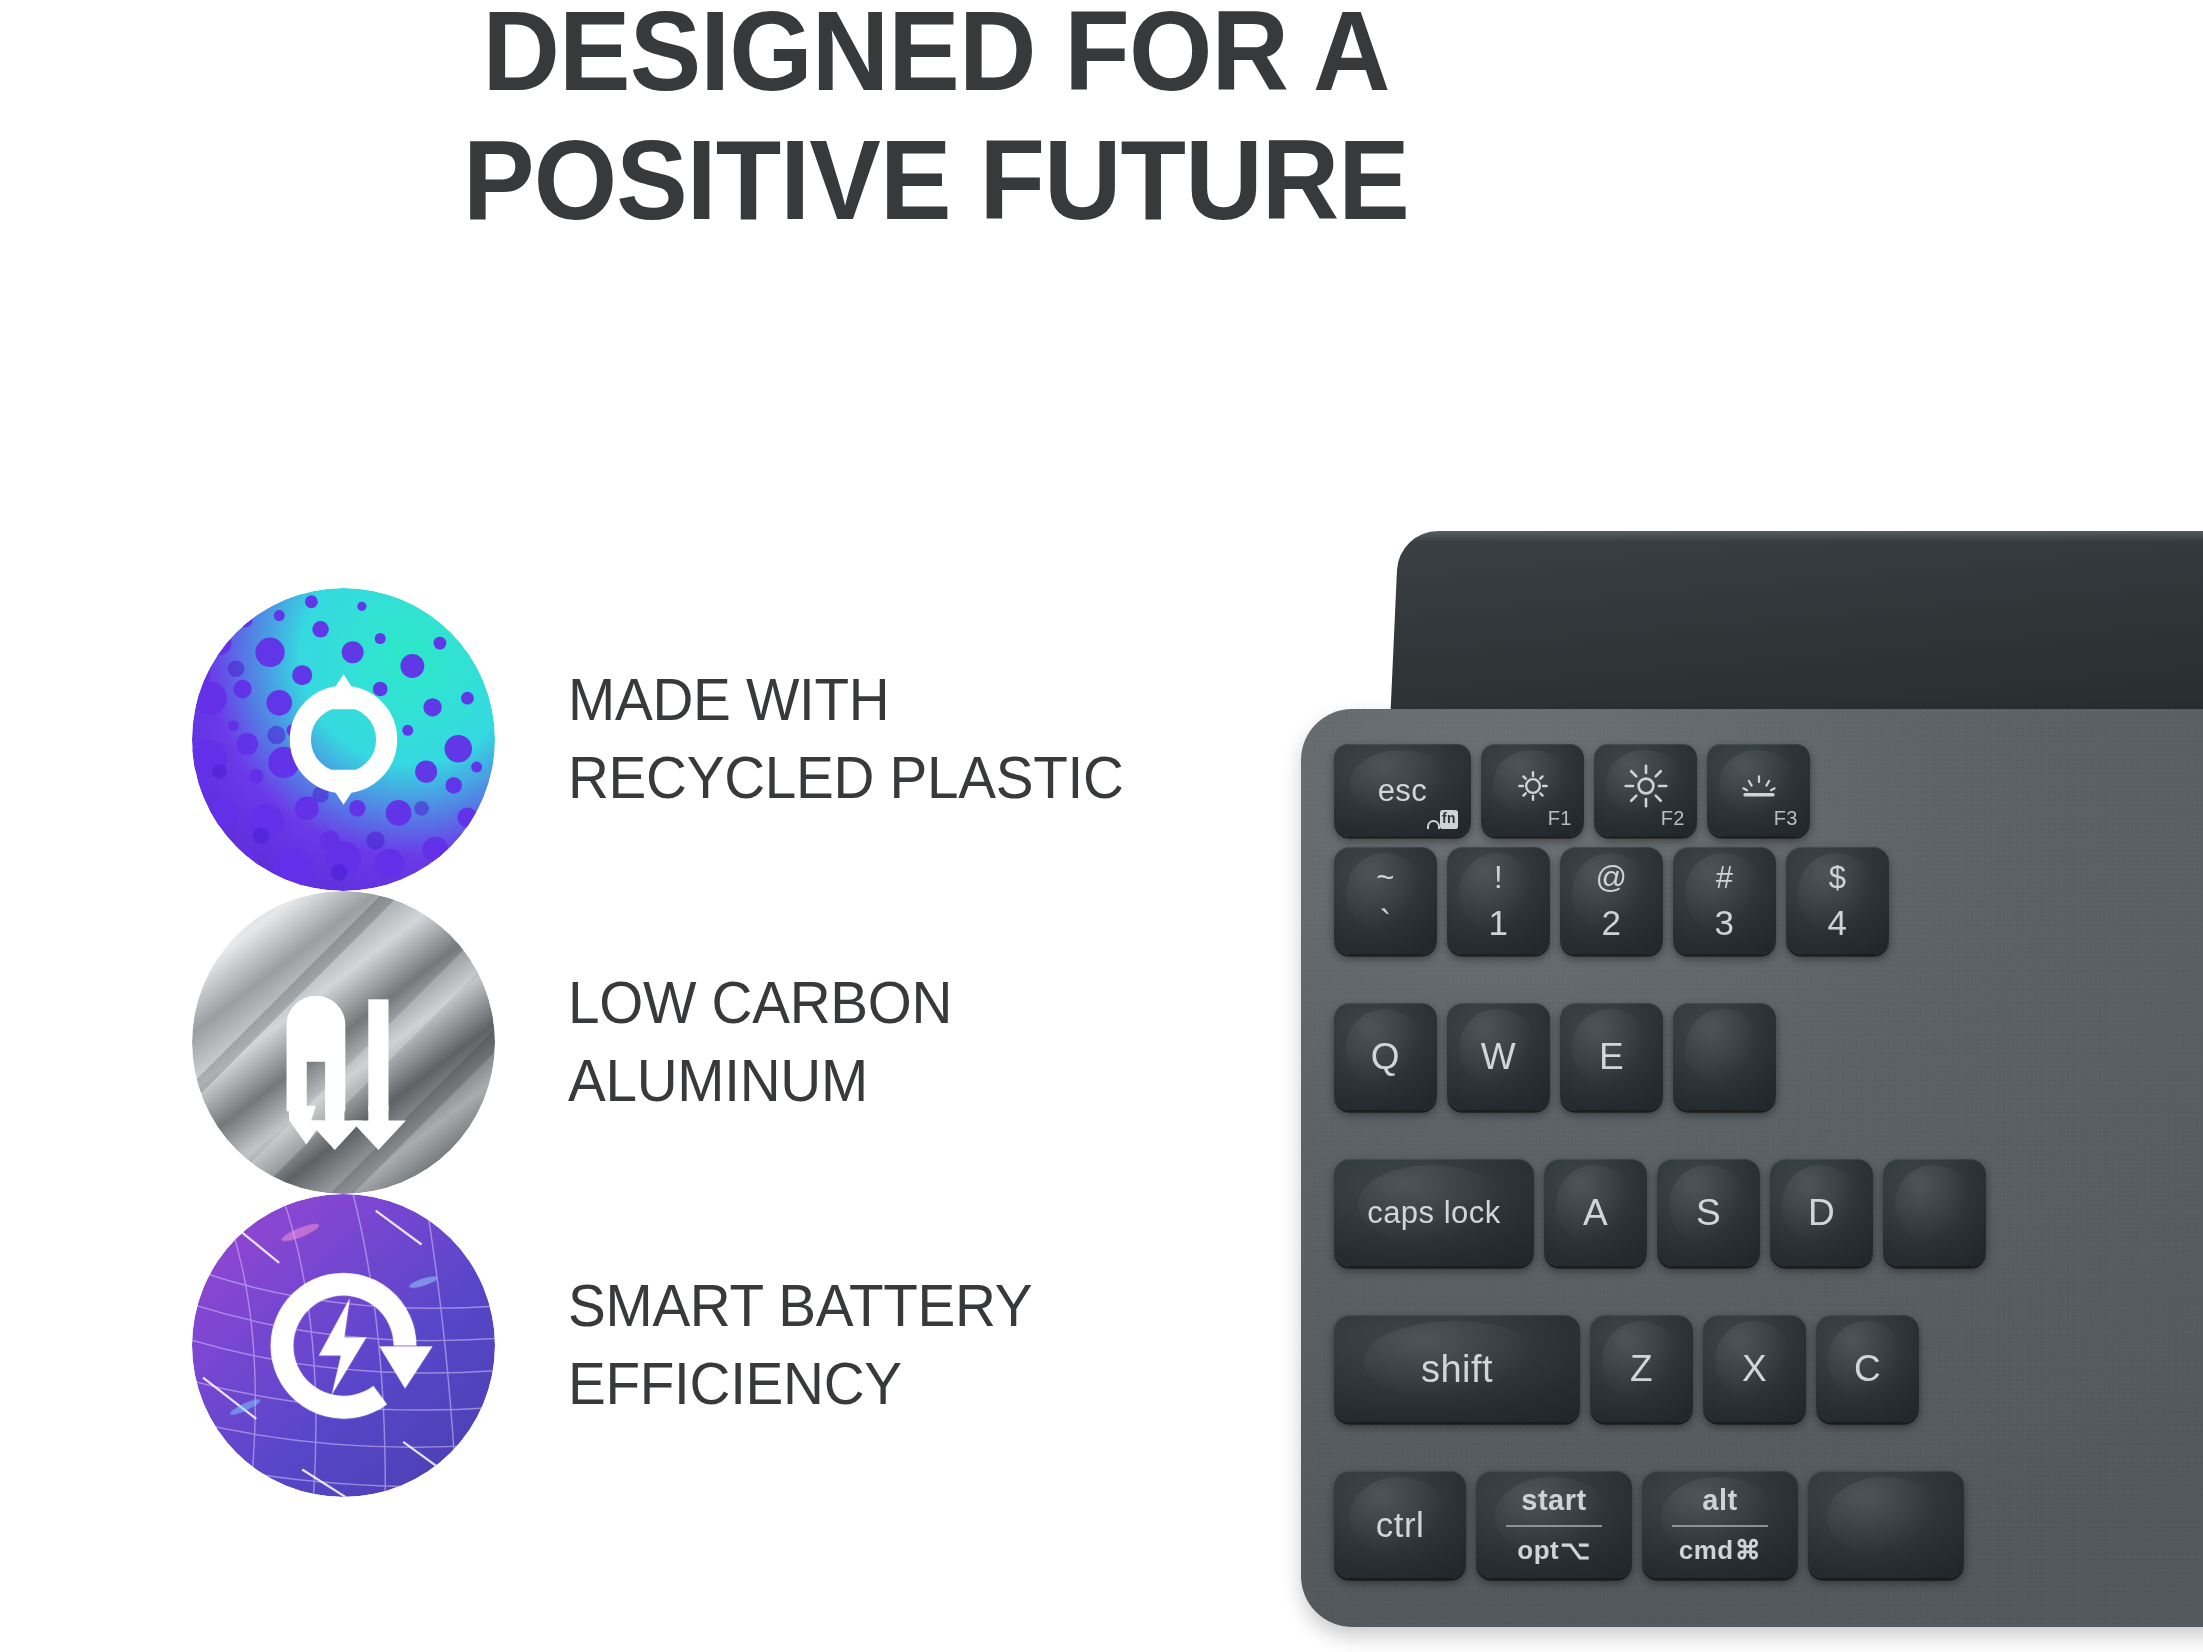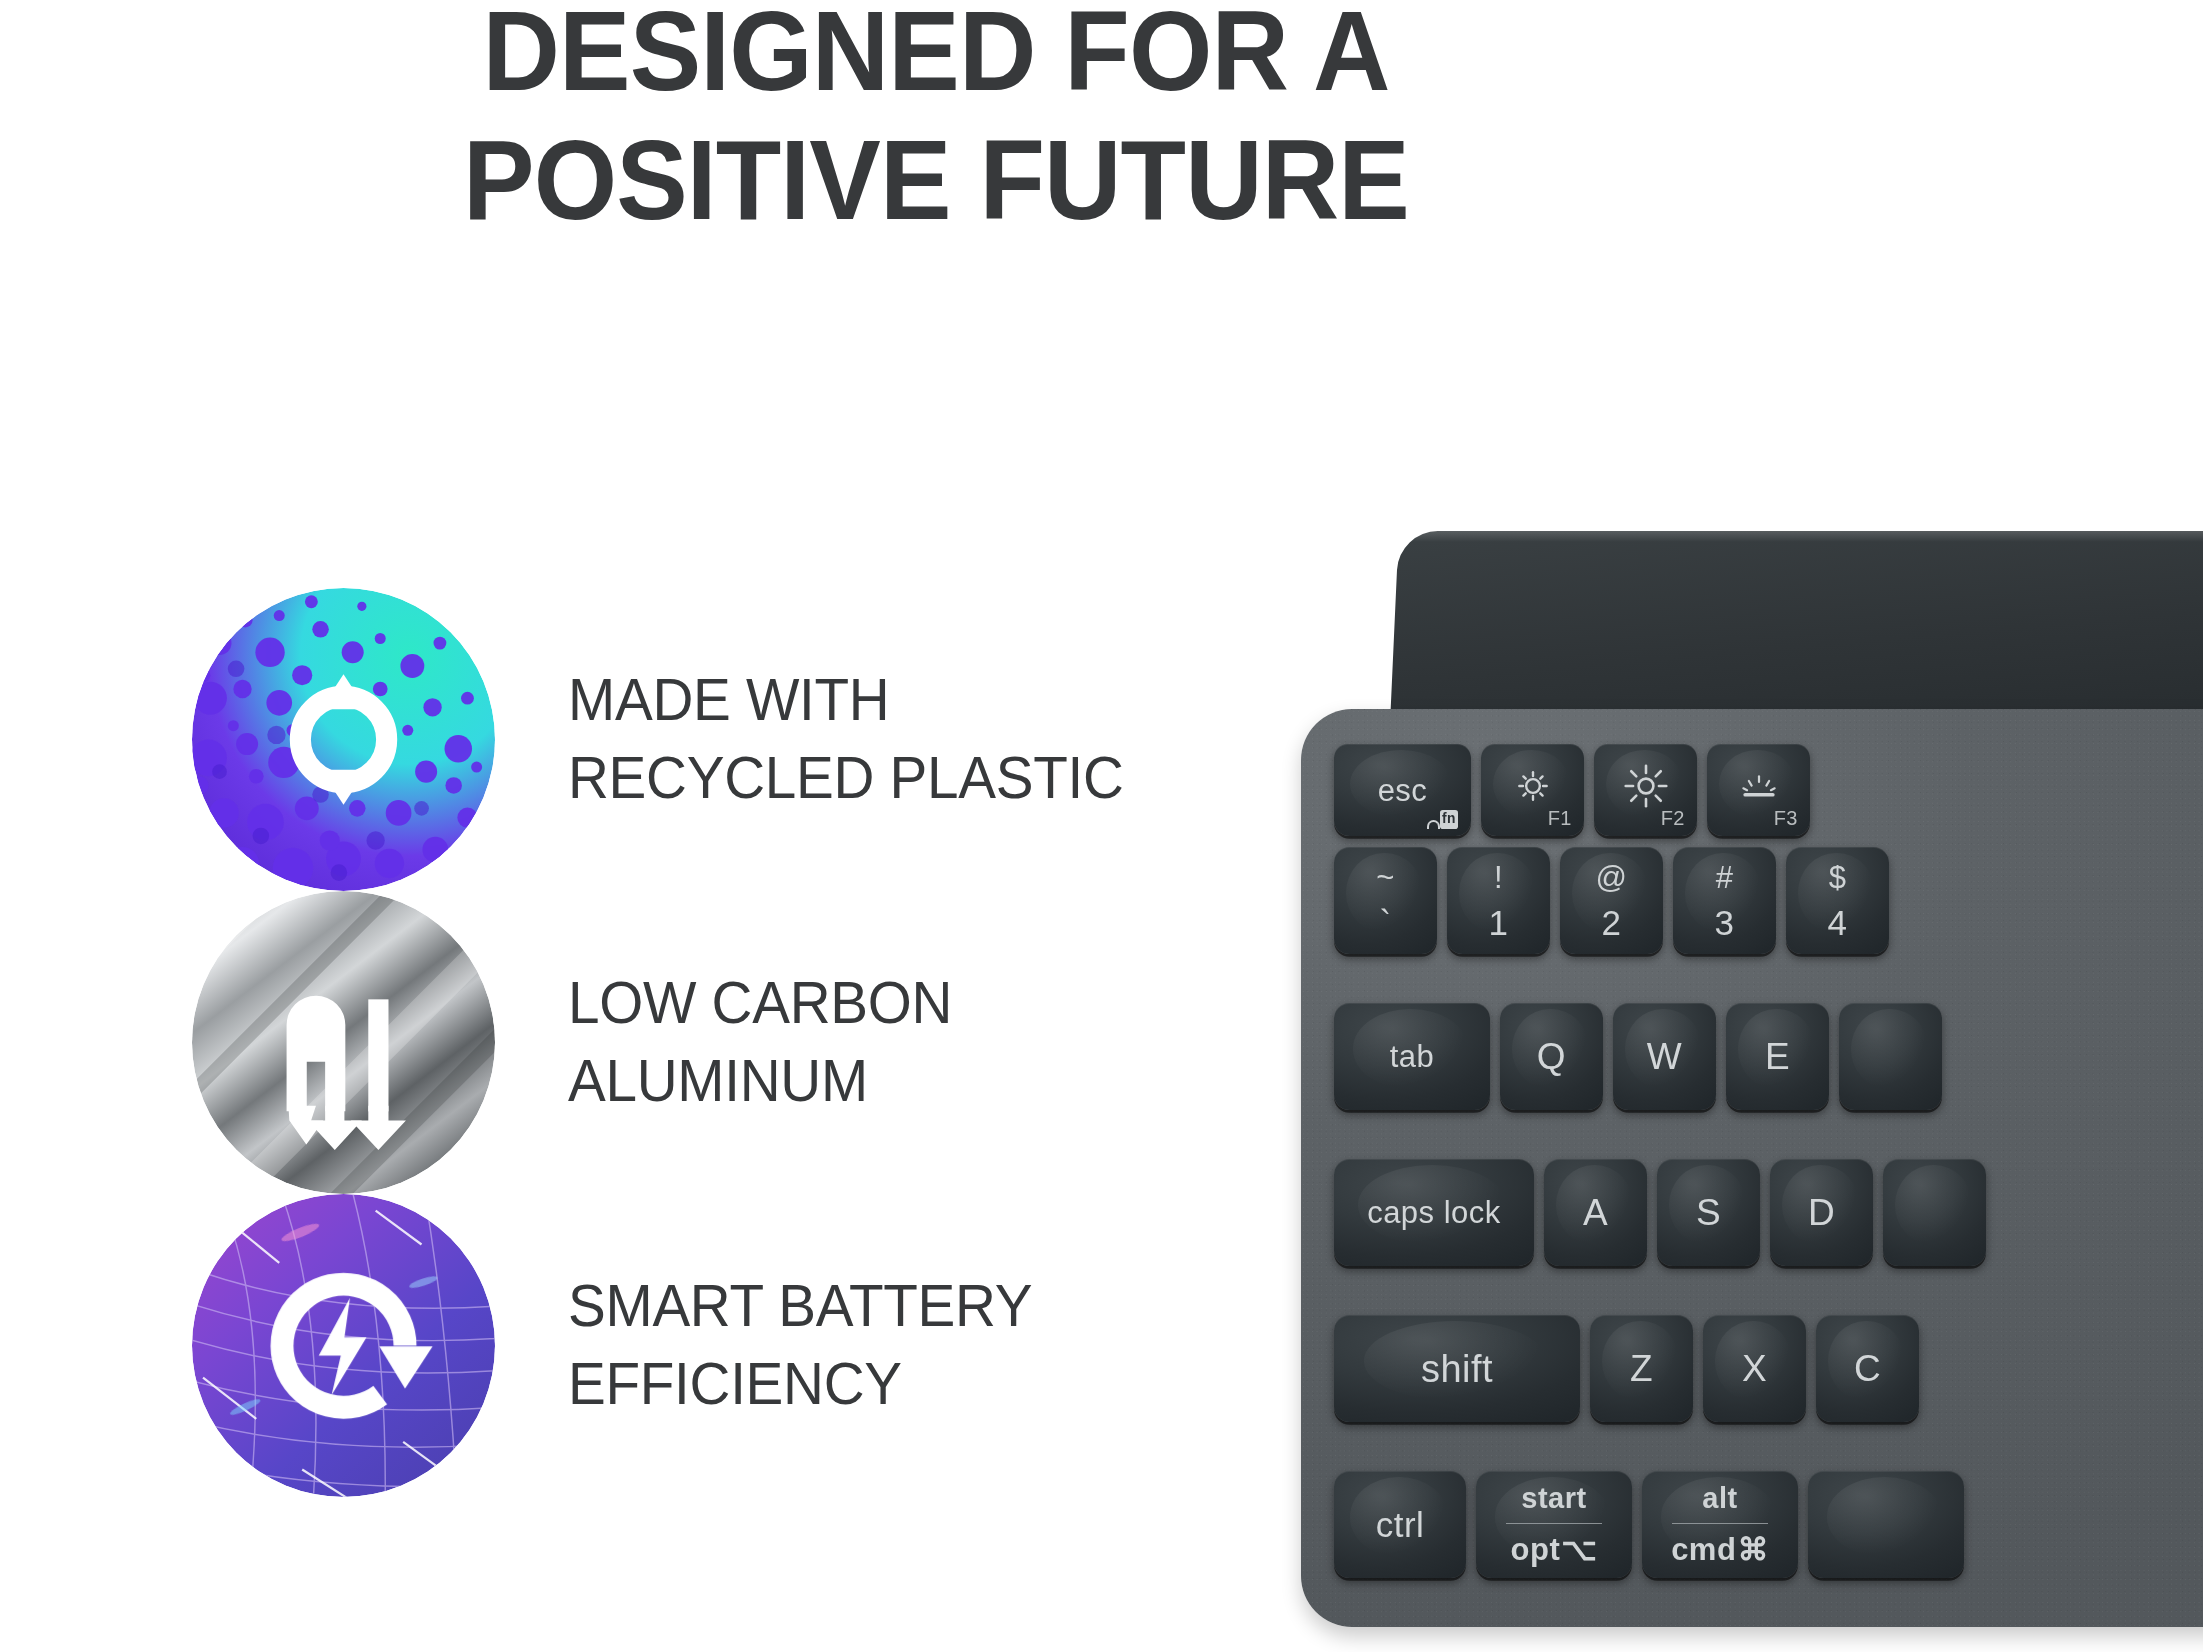--- a/index.html
+++ b/index.html
@@ -262,21 +262,21 @@
   
   .key.dual .kcap { width: 100%; padding: 0 23px; font-weight: bold; }
   .key.dual .top {
     font-size: 29px; color: #cfd3d5;
     padding-bottom: 10px; line-height: 1;
   }
   .key.dual .rule {
     width: 96px; height: 1.8px; background: #9aa0a3; opacity: 0.85;
   }
   .key.dual .bot {
-    font-size: 31px; color: #cfd3d5;
+    font-size: 26px; color: #cfd3d5;
     padding-top: 10px; line-height: 1;
     display: flex; align-items: center; gap: 1px; text-align: right;
   }
 </style>
 </head>
 <body>
 
 <div class="page">
 
   <div class="headline">
@@ -586,24 +586,20 @@
           <div class="key">
             <span class="glossy"></span>
             <span class="kcap">
               <span class="shifted">$</span>
               <span class="base">4</span>
             </span>
           </div>
         </div>
 
         <div class="kb-row qwerty">
-          <div class="key tab">
-            <span class="glossy"></span>
-            <span class="kcap">tab</span>
-          </div>
           <div class="key">
             <span class="glossy"></span>
             <span class="kcap">Q</span>
           </div>
           <div class="key">
             <span class="glossy"></span>
             <span class="kcap">W</span>
           </div>
           <div class="key">
             <span class="glossy"></span>

